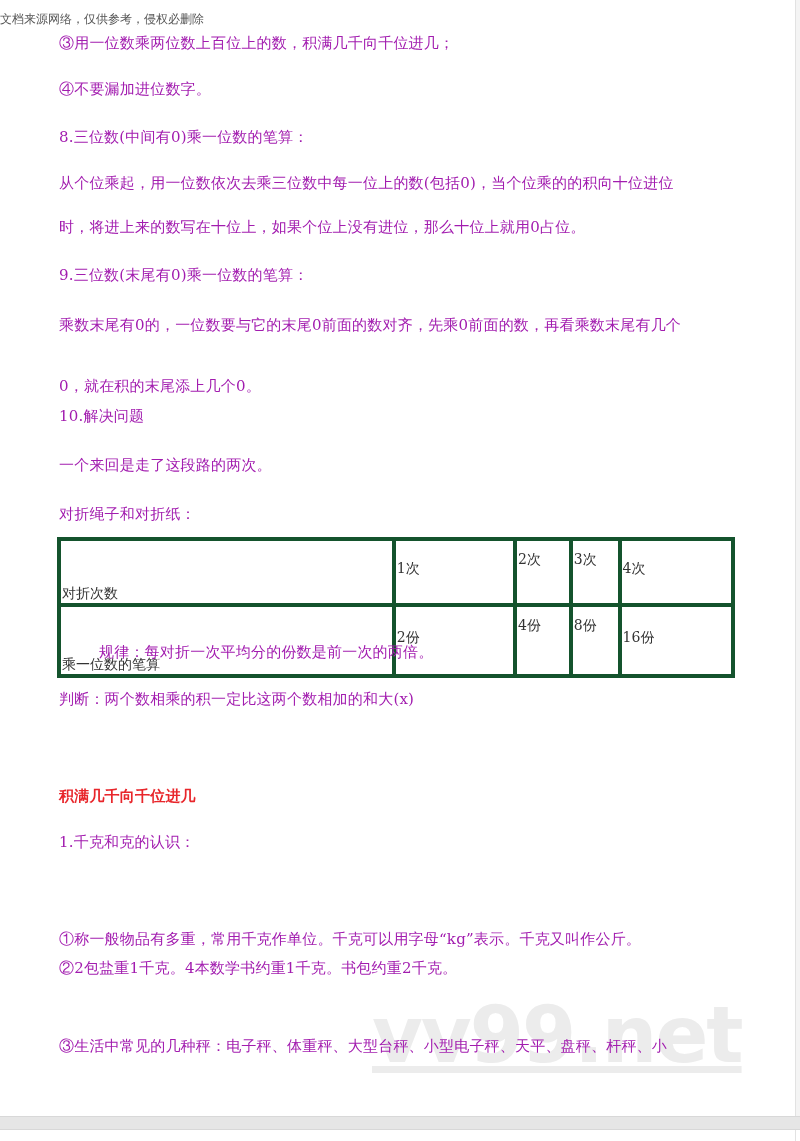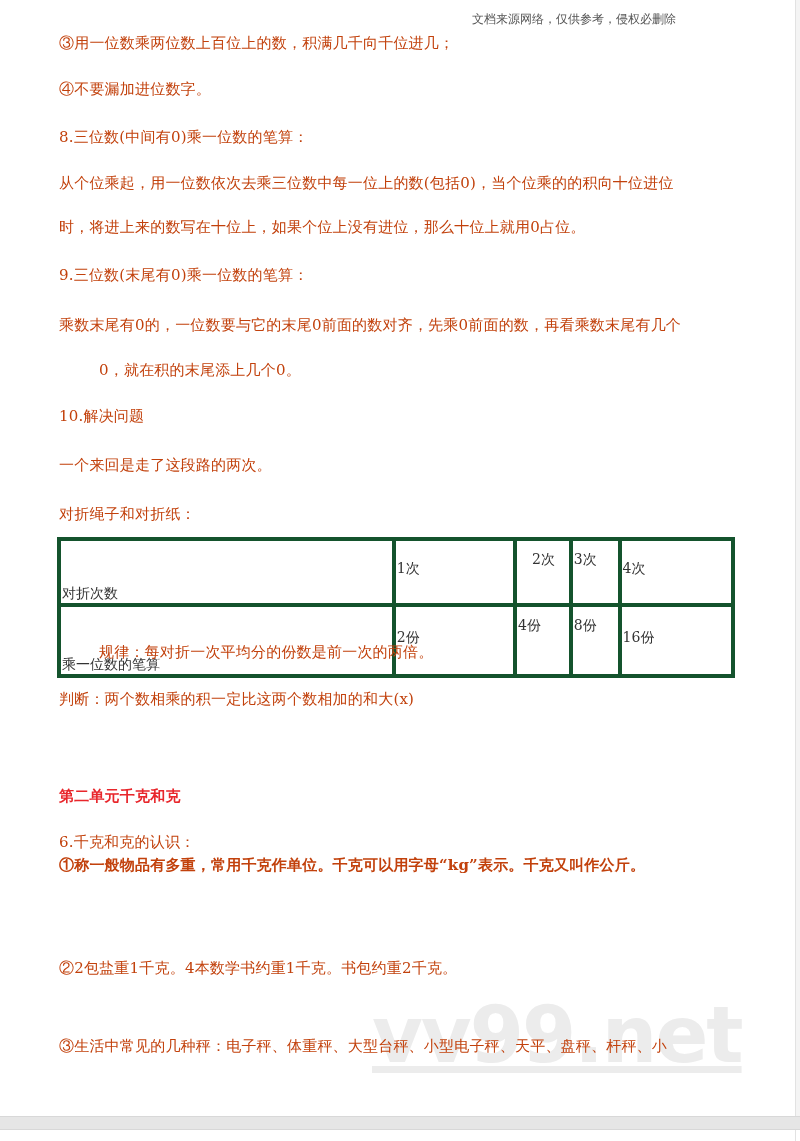--- a/index.html
+++ b/index.html
@@ -23,26 +23,26 @@
     background: #e6e6e6;
     border-top: 1px solid #d8d8d8;
     border-bottom: 1px solid #d8d8d8;
   }
   .next-page {
     position: absolute; left: 0; top: 1130px; width: 795px; height: 11px;
     background: #ffffff;
     border-right: 1px solid #e2e2e2;
   }
   .header-note {
-    position: absolute; top: 11px; left: 0; width: 676px; text-align: right;
+    position: absolute; top: 11px; left: 0; width: 676px; text-align: left;
     font-size: 12px; color: #555555;
   }
   .line {
     position: absolute; left: 59px; font-size: 15px; white-space: nowrap;
-    color: #c2410c; letter-spacing: 0.2px;
+    color: #a21caf; letter-spacing: 0.2px;
   }
   .heading-red {
     color: #e8262b; font-weight: bold; font-size: 15px;
   }
   table.fold {
     position: absolute; left: 57px; top: 537px;
     width: 678px; border-collapse: collapse;
     font-size: 14px; color: #333333;
   }
   table.fold td {
@@ -68,57 +68,57 @@
 
 <div class="line" style="top:34px;">③用一位数乘两位数上百位上的数，积满几千向千位进几；</div>
 <div class="line" style="top:80px;">④不要漏加进位数字。</div>
 
 <div class="line" style="top:128px;">8.三位数(中间有0)乘一位数的笔算：</div>
 <div class="line" style="top:174px;">从个位乘起，用一位数依次去乘三位数中每一位上的数(包括0)，当个位乘的的积向十位进位</div>
 <div class="line" style="top:218px;">时，将进上来的数写在十位上，如果个位上没有进位，那么十位上就用0占位。</div>
 
 <div class="line" style="top:266px;">9.三位数(末尾有0)乘一位数的笔算：</div>
 <div class="line" style="top:316px;">乘数末尾有0的，一位数要与它的末尾0前面的数对齐，先乘0前面的数，再看乘数末尾有几个</div>
-<div class="line" style="top:361px;margin-left:40px;">0，就在积的末尾添上几个0。</div>
+<div class="line" style="top:377px;">0，就在积的末尾添上几个0。</div>
 
 <div class="line" style="top:407px;">10.解决问题</div>
 <div class="line" style="top:456px;">一个来回是走了这段路的两次。</div>
 <div class="line" style="top:505px;">对折绳子和对折纸：</div>
 
 <table class="fold">
   <colgroup>
     <col style="width:337px">
     <col style="width:122px">
     <col style="width:56px">
     <col style="width:49px">
     <col style="width:114px">
   </colgroup>
   <tbody>
       <tr>
     <td>对折次数</td>
     <td class="raised">1次</td>
-    <td class="raised" style="vertical-align:top;padding-top:10px;padding-bottom:11px;text-align:center;">2次</td>
+    <td class="raised" style="vertical-align:top;padding-top:10px;padding-bottom:11px;">2次</td>
     <td class="raised" style="vertical-align:top;padding-top:10px;padding-bottom:0;">3次</td>
     <td class="raised">4次</td>
   </tr>
   <tr>
     <td>乘一位数的笔算</td>
     <td class="raised">2份</td>
     <td class="raised" style="vertical-align:top;padding-top:10px;padding-bottom:15px;">4份</td>
     <td class="raised" style="vertical-align:top;padding-top:10px;padding-bottom:16px;">8份</td>
     <td class="raised">16份</td>
   </tr>
 </tbody>
   </table>
 
 <div class="line" style="top:643px;margin-left:40px;">规律：每对折一次平均分的份数是前一次的两倍。</div>
 <div class="line" style="top:690px;">判断：两个数相乘的积一定比这两个数相加的和大(x)</div>
 
-<div class="line heading-red" style="top:787px;">第二单元千克和克</div>
-<div class="line" style="top:833px;">6.千克和克的认识：</div>
+<div class="line heading-red" style="top:787px;">积满几千向千位进几</div>
+<div class="line" style="top:833px;">1.千克和克的认识：</div>
 
-<div class="line" style="top:856px;font-weight:bold;">①称一般物品有多重，常用千克作单位。千克可以用字母“kg”表示。千克又叫作公斤。</div>
+<div class="line" style="top:930px;">①称一般物品有多重，常用千克作单位。千克可以用字母“kg”表示。千克又叫作公斤。</div>
 <div class="line" style="top:959px;">②2包盐重1千克。4本数学书约重1千克。书包约重2千克。</div>
 <div class="watermark">vv99.net</div>
 <div class="line" style="top:998px;margin-top:39px;">③生活中常见的几种秤：电子秤、体重秤、大型台秤、小型电子秤、天平、盘秤、杆秤、小</div>
 
 <div class="page-gap"></div>
 <div class="next-page"></div>
 
 </body></html>

